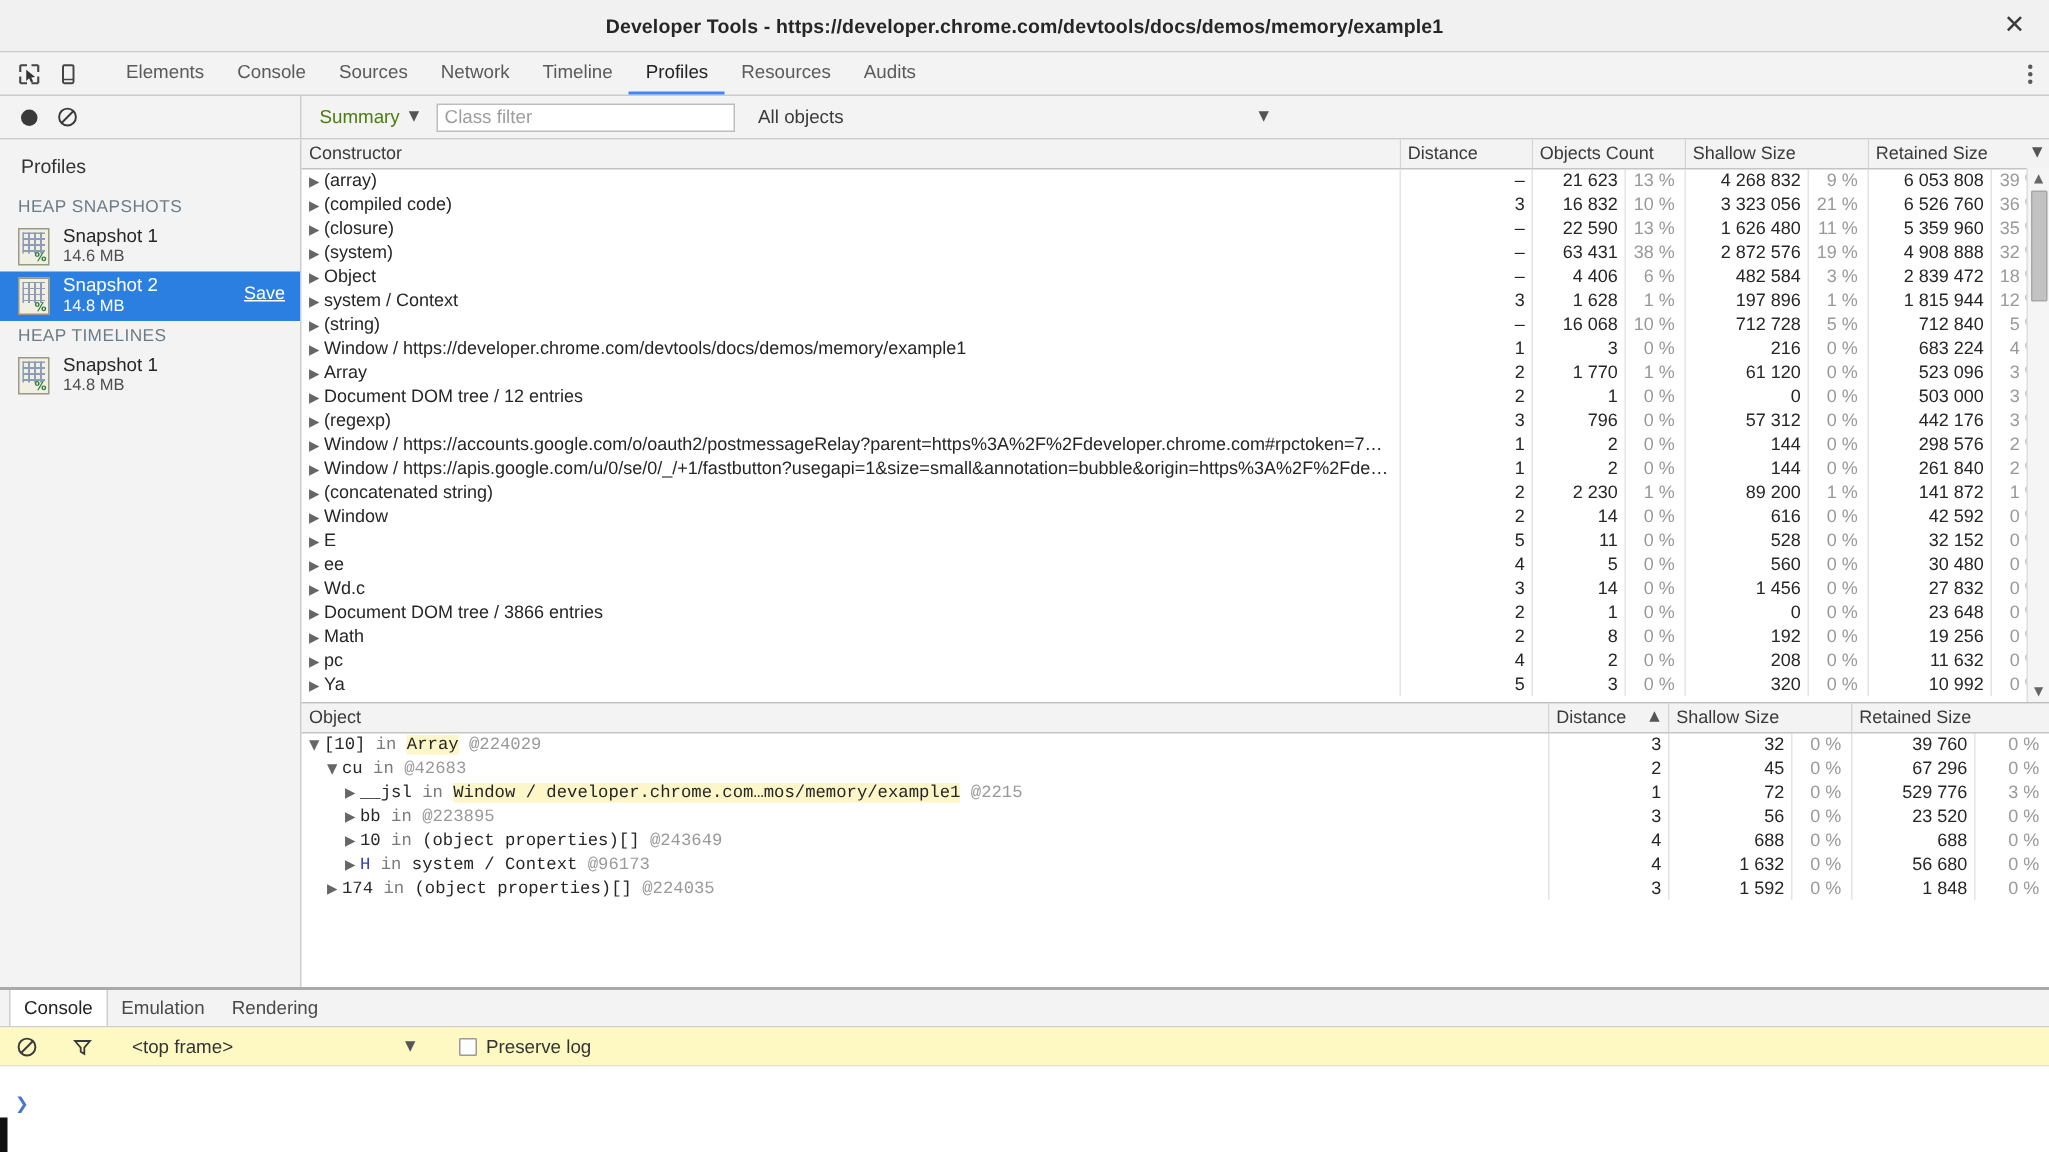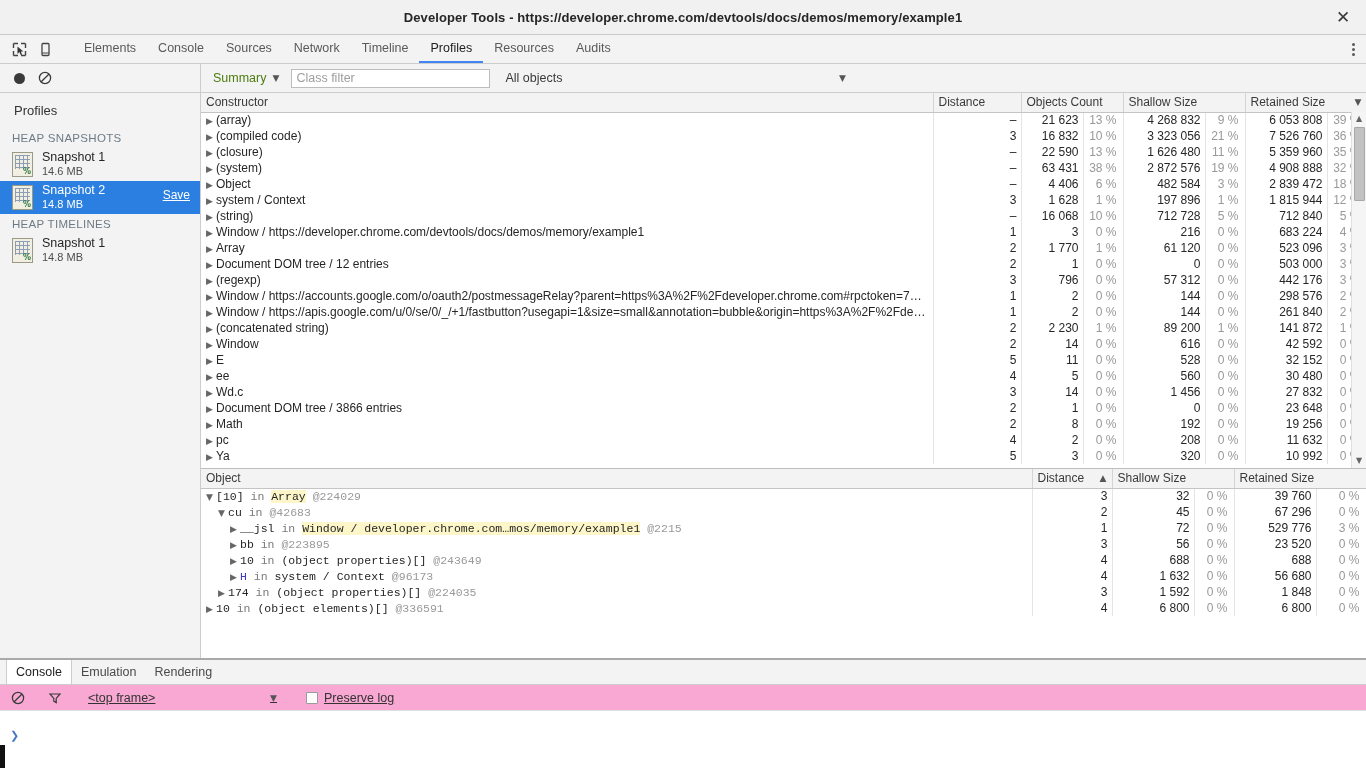--- a/index.html
+++ b/index.html
@@ -277,22 +277,21 @@
     display: flex; align-items: stretch; padding-left: 6px;
   }
   .drawer-tab {
     padding: 0 9px; display: flex; align-items: center;
     font-size: 12.5px; color: #4a4a4a; cursor: pointer;
   }
   .drawer-tab.active { background: #fff; color: #222; border-right: 1px solid #cdcdcd; border-left: 1px solid #cdcdcd; }
   .console-toolbar {
     height: 26px; border-bottom: 1px solid #e0e0e0;
     display: flex; align-items: center; padding-left: 6px; gap: 13px;
-    background: #f9a8d4;
-    text-decoration: underline;
+    background: #fef9c3;
   }
   .ct-icon { width: 24px; height: 24px; display: flex; align-items: center; justify-content: center; cursor: pointer; }
   .frame-select {
     margin-left: 8px; width: 195px;
     display: flex; align-items: center; justify-content: space-between;
     font-size: 12.5px; color: #333; cursor: pointer; padding-right: 6px;
   }
   .preserve { display: flex; align-items: center; gap: 6px; margin-left: 10px; cursor: pointer; }
   .preserve .box {
     width: 12px; height: 12px; border: 1px solid #9a9a9a; background: #fdfdfd; border-radius: 1px;
@@ -474,21 +473,21 @@
               <td class="num">6 053 808</td>
               <td class="pct">39 %</td>
             </tr>
             <tr>
               <td class="name"><span class="tri">▶</span><span>(compiled code)</span></td>
               <td class="num">3</td>
               <td class="num">16 832</td>
               <td class="pct">10 %</td>
               <td class="num">3 323 056</td>
               <td class="pct">21 %</td>
-              <td class="num">7 526 760</td>
+              <td class="num">6 526 760</td>
               <td class="pct">36 %</td>
             </tr>
             <tr>
               <td class="name"><span class="tri">▶</span><span>(closure)</span></td>
               <td class="num">–</td>
               <td class="num">22 590</td>
               <td class="pct">13 %</td>
               <td class="num">1 626 480</td>
               <td class="pct">11 %</td>
               <td class="num">5 359 960</td>
@@ -765,28 +764,20 @@
               <td class="pct">0 %</td>
             </tr>
             <tr>
               <td class="name ret-name" style="padding-left: 17px; margin-top: 36px;"><span class="tri">▶</span><span>174</span><span class="kw"> in </span><span>(object properties)[]</span> <span class="addr">@224035</span></td>
               <td class="num">3</td>
               <td class="num">1 592</td>
               <td class="pct">0 %</td>
               <td class="num">1 848</td>
               <td class="pct">0 %</td>
             </tr>
-            <tr>
-              <td class="name ret-name" style="padding-left: 5px;"><span class="tri">▶</span><span>10</span><span class="kw"> in </span><span>(object elements)[]</span> <span class="addr">@336591</span></td>
-              <td class="num">4</td>
-              <td class="num">6 800</td>
-              <td class="pct">0 %</td>
-              <td class="num">6 800</td>
-              <td class="pct">0 %</td>
-            </tr>
           </tbody>
       </table>
     </div>
   </div>
 </div>
 
 <div class="drawer">
   <div class="drawer-tabs">
     <div class="drawer-tab active">Console</div>
     <div class="drawer-tab">Emulation</div>

